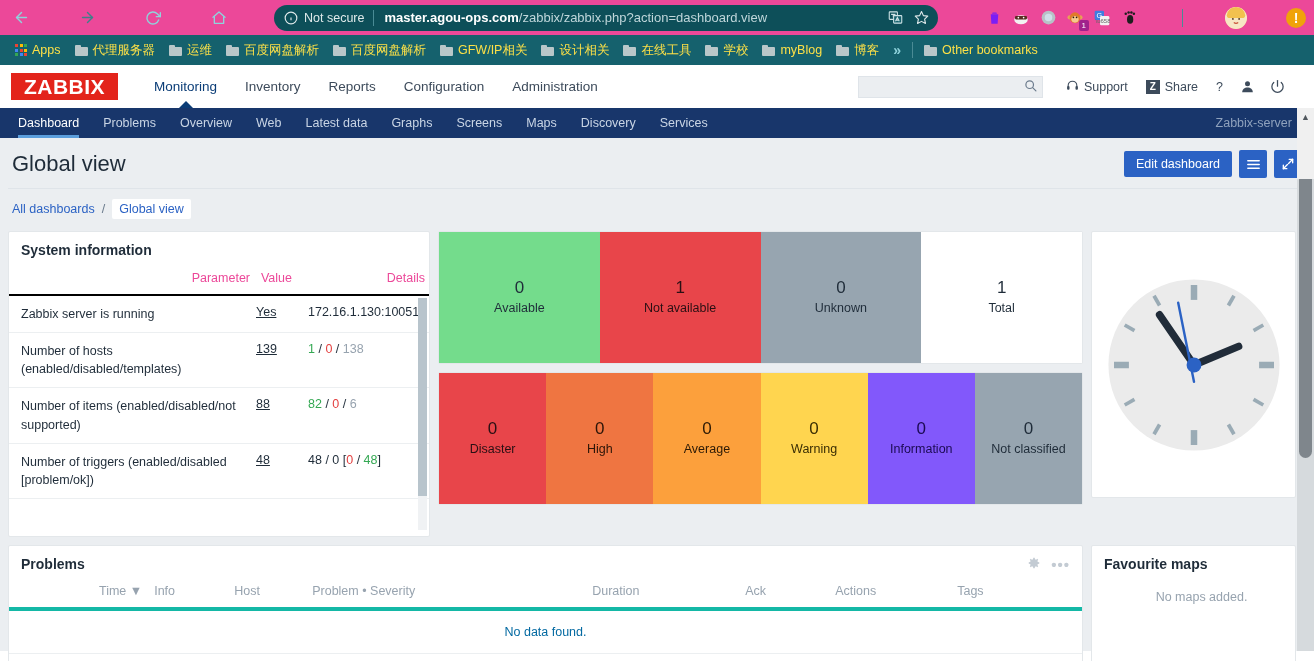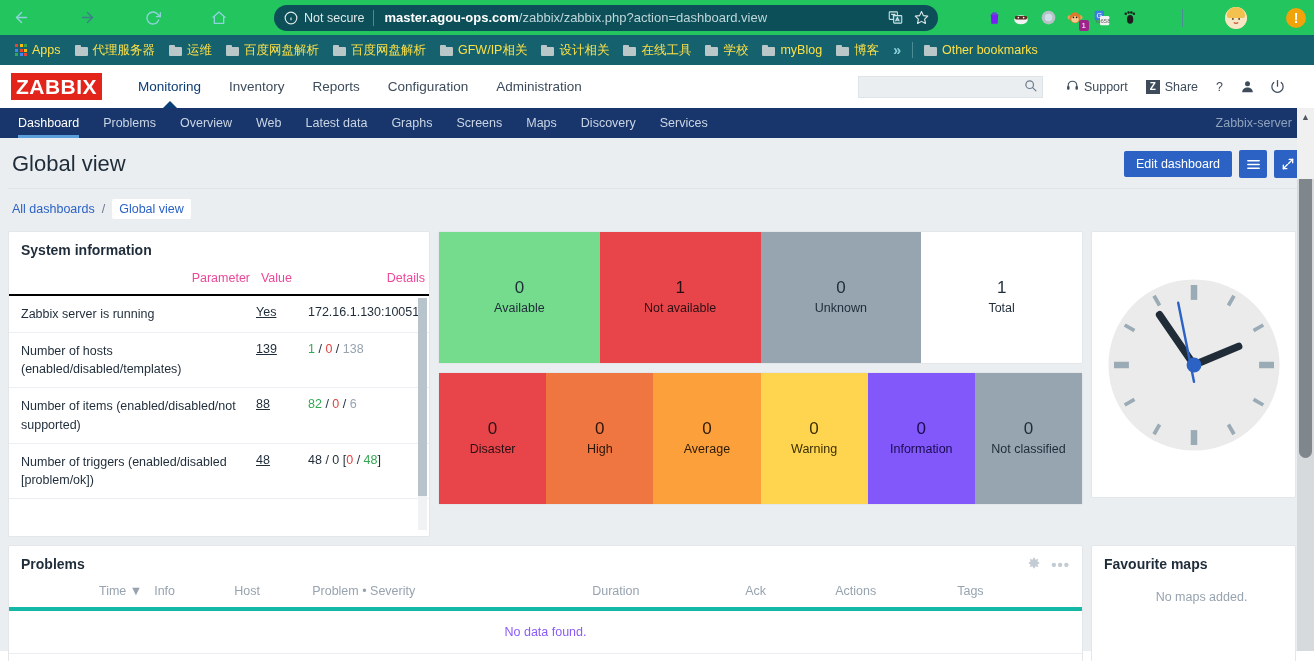--- a/index.html
+++ b/index.html
@@ -7,21 +7,21 @@
     margin: 0; padding: 0;
     width: 1314px; height: 661px;
     overflow: hidden;
     font-family: "Liberation Sans", sans-serif;
     background: #ffffff;
   }
 
   
   .browser-top {
     height: 35px;
-    background: #22c55e;
+    background: #ec4899;
     display: flex;
     align-items: center;
     padding: 17px 6px;
     position: relative;
     gap: 36px;
   }
   .nav-btn {
     width: 30px; height: 30px;
     display: flex; align-items: center; justify-content: center;
     flex: 0 0 auto;
@@ -124,21 +124,21 @@
   .bm-overflow { color:#8fd3dc; font-size:14px; padding:0 7px; font-weight:bold;}
   .bm-sep { width:1px; height:16px; background:#4a8b95; margin:0 4px; }
 
   
   .zbx-header {
     height: 43px; background: #ffffff;
     display: flex; align-items: center;
     position: relative;
   }
   .zbx-logo {
-    width: 91px; height: 27px; background: #e3241b;
+    width: 107px; height: 27px; background: #e3241b;
     color: #ffffff; font-weight: bold; font-size: 21px;
     letter-spacing: 0.5px;
     display: flex; align-items: center; justify-content: center;
     margin-left: 11px; font-family: "Liberation Sans", sans-serif;
   }
   .main-menu { display: flex; align-items: center; margin-left: 22px; height:43px; }
   .main-menu a {
     color: #3d4b5b; font-size: 13.5px; text-decoration: none;
     padding: 0 14px; line-height: 43px; position: relative;
   }
@@ -286,21 +286,21 @@
   .tile .lbl { font-size: 12.5px; line-height: 1.5; }
 
   
   .prob-table { width: 100%; border-collapse: collapse; font-size: 12.5px; }
   .prob-table th {
     color: #97a3af; font-weight: normal; text-align: left;
     padding: 4px 6px 9px 6px; border-bottom: 4px solid #14b8a6;
     white-space: nowrap;
   }
   .prob-table td {
-    text-align: center; color: #8b5cf6; padding: 14px 6px;
+    text-align: center; color: #0369a1; padding: 14px 6px;
     border-bottom: 1px solid #eceff1;
   }
   .gear-icon, .dots-icon { color: #c3cbd3; cursor: pointer; line-height: 1; }
   .dots-icon { font-size: 15px; letter-spacing: 1px; }
 
   
   .clock-body {
     height: 265px; display: flex; align-items: center; justify-content: center;
   }
   .no-data-msg { color: #97a3af; font-size: 12.5px; text-align: center; padding: 10px 0 22px 16px; }

